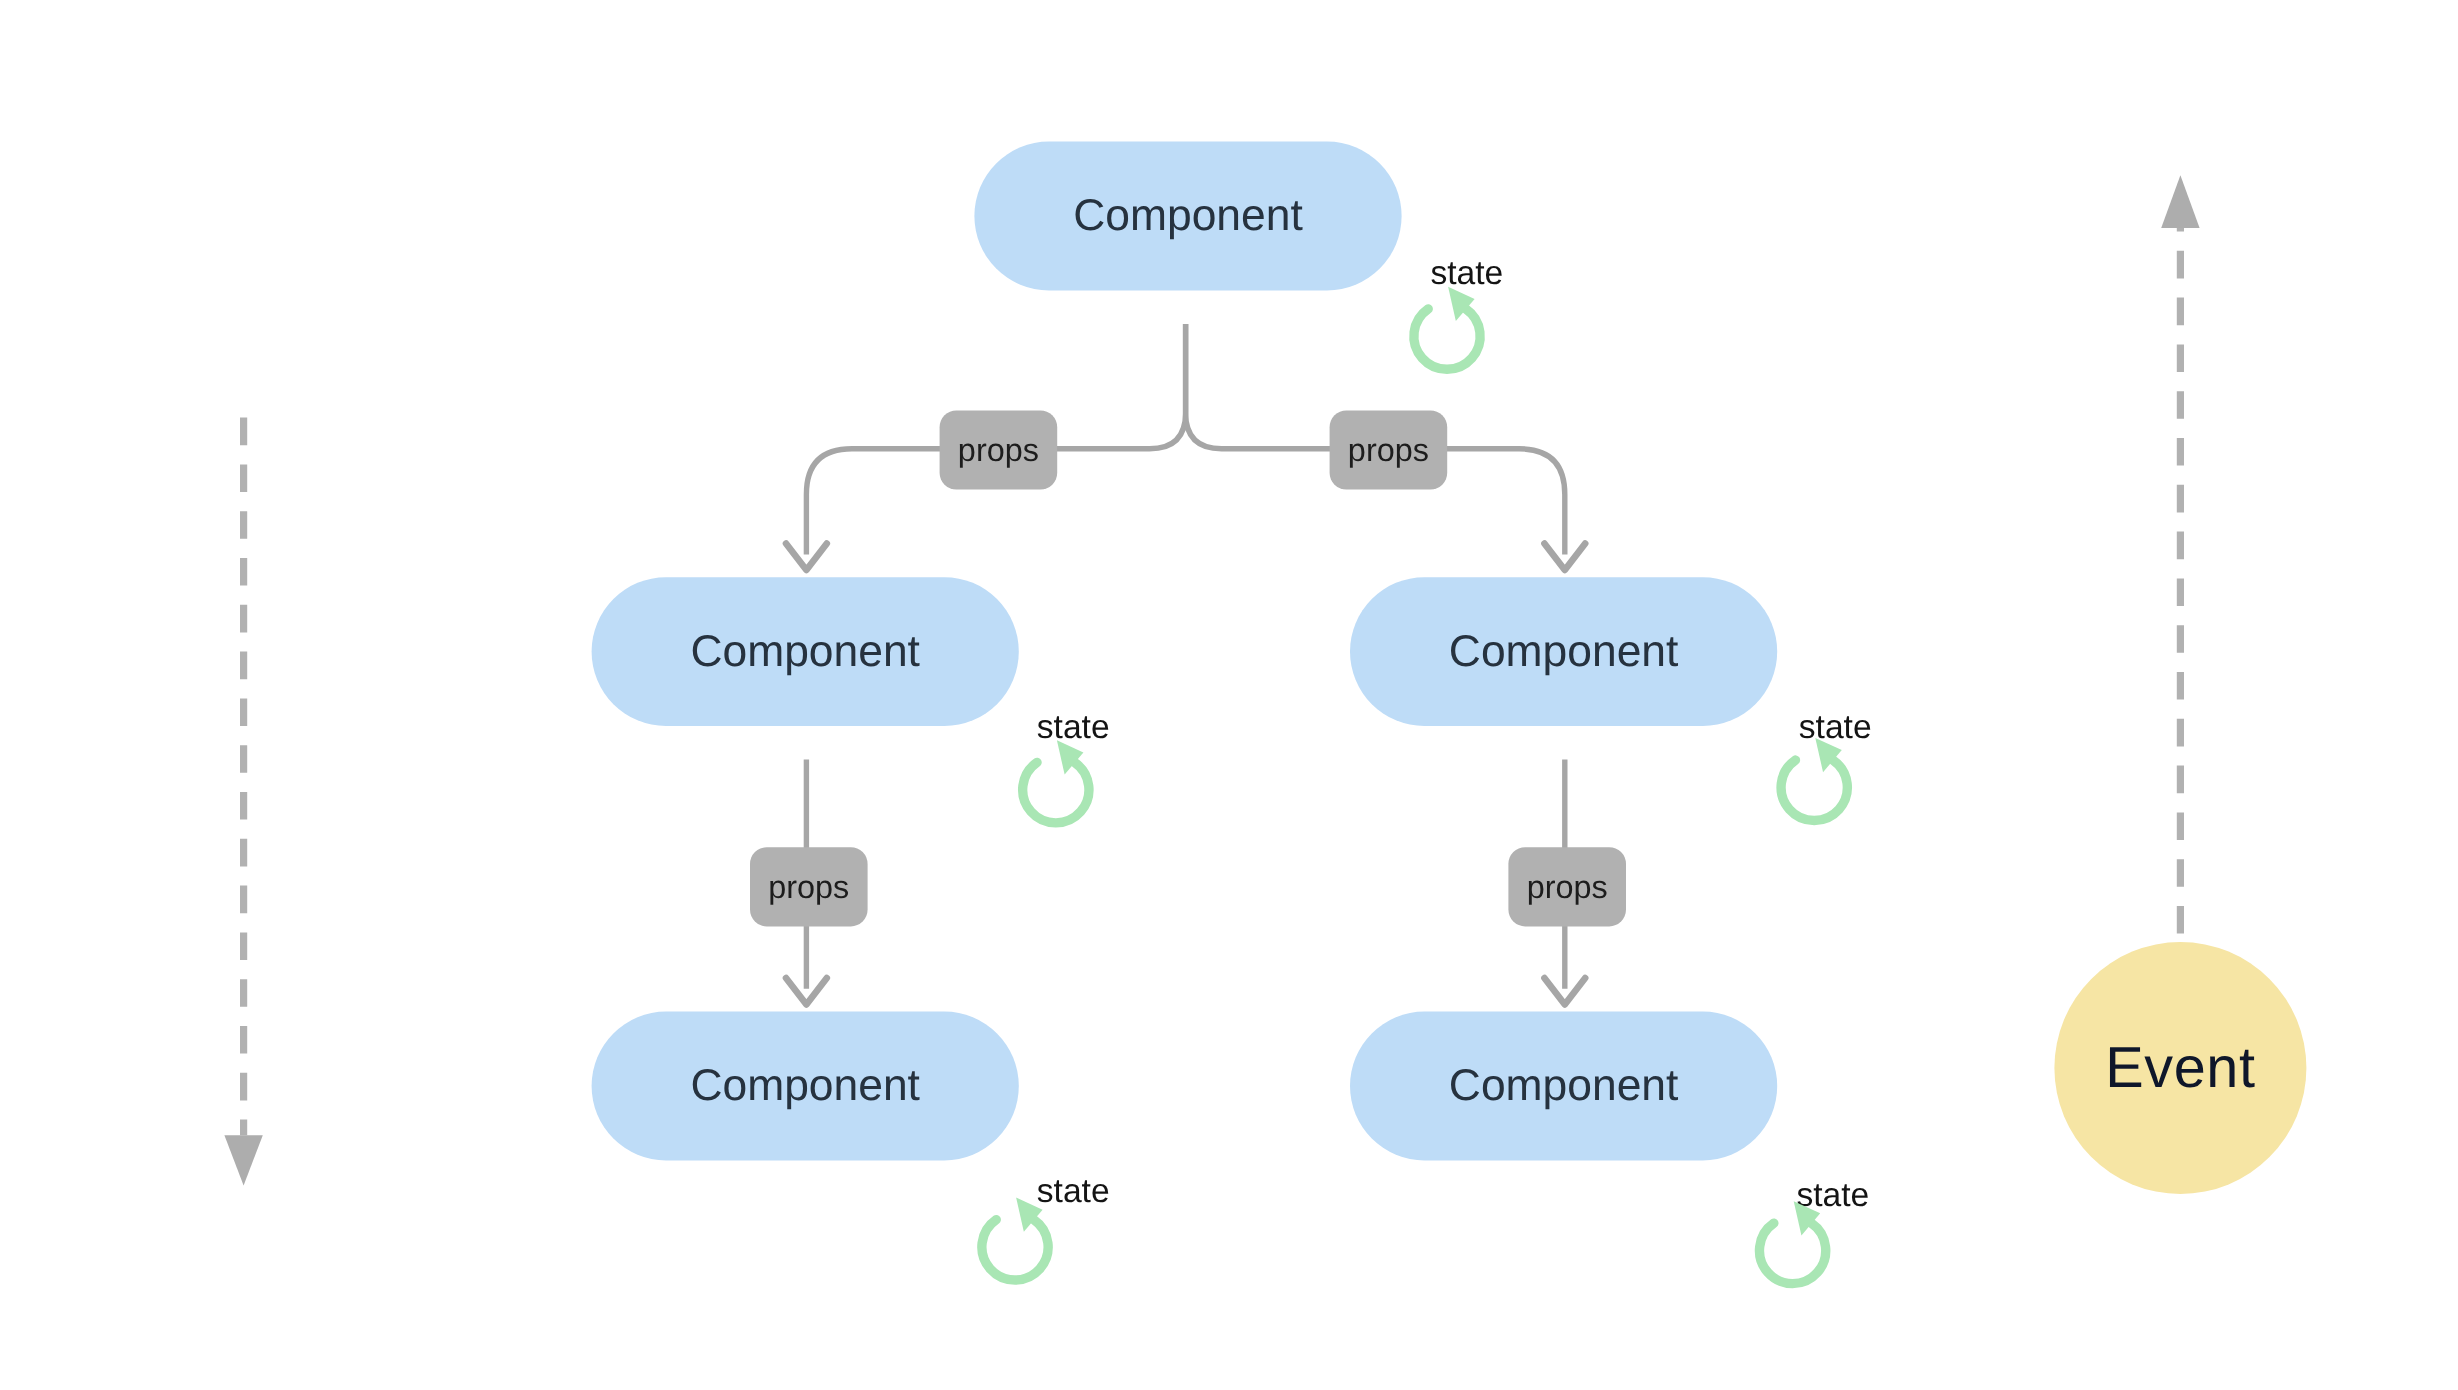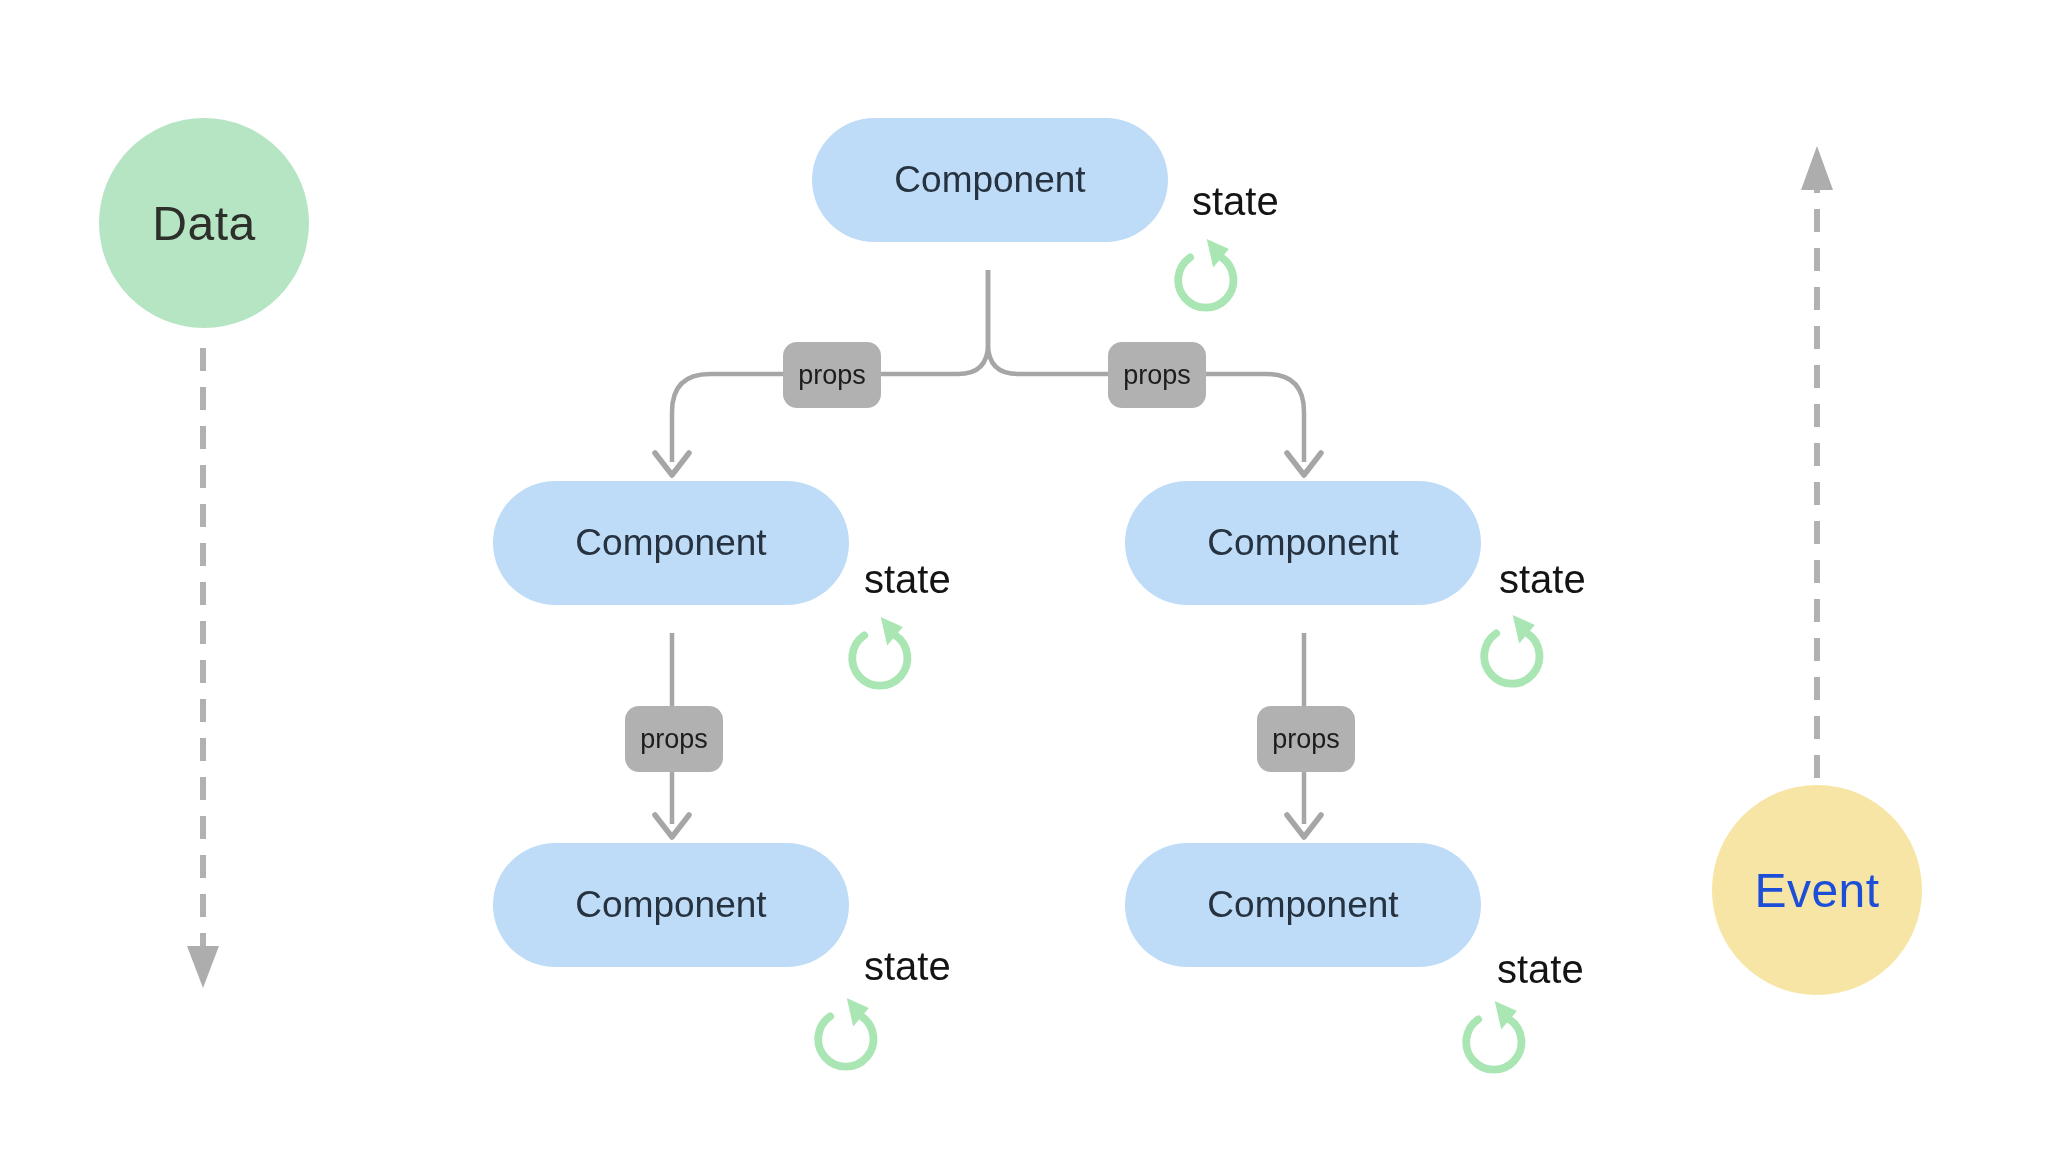--- a/index.html
+++ b/index.html
@@ -27,21 +27,21 @@
     border-radius: 50%;
     display: flex;
     align-items: center;
     justify-content: center;
     font-size: 48px;
     font-weight: 500;
     color: #2c2f2a;
     letter-spacing: 0.5px;
   }
   .flow-circle.data  { left: 99px;  top: 118px; background: #b6e5c4; }
-  .flow-circle.event { left: 1712px; top: 785px; background: #f6e5a4; color: #1d4ed8; }
+  .flow-circle.event { left: 1712px; top: 785px; background: #f6e5a4; color: #0f172a; }
   .pill {
     position: absolute;
     width: 356px;
     height: 124px;
     background: #bedcf7;
     border-radius: 72px;
     display: flex;
     align-items: center;
     justify-content: center;
     font-size: 37px;
@@ -64,23 +64,24 @@
     justify-content: center;
     font-size: 27px;
     color: #1d1d1d;
   }
   .props-badge.branch-left  { left: 783px;  top: 342px; }
   .props-badge.branch-right { left: 1108px; top: 342px; }
   .props-badge.chain-left   { left: 625px;  top: 706px; }
   .props-badge.chain-right  { left: 1257px; top: 706px; }
   .state-label {
     position: absolute;
-    font-size: 40px;
+    font-size: 28px;
     color: #141414;
     line-height: 1;
+    margin-top: 33px;
   }
   .state-label.s-root      { left: 1192px; top: 181px; }
   .state-label.s-mid-left  { left: 864px;  top: 559px; }
   .state-label.s-mid-right { left: 1499px; top: 559px; }
   .state-label.s-bot-left  { left: 864px;  top: 946px; }
   .state-label.s-bot-right { left: 1497px; top: 949px; }
   .spin-icon { position: absolute; width: 92px; height: 98px; }
   .spin-icon.i-root      { left: 1158px; top: 224px; }
   .spin-icon.i-mid-left  { left: 832px;  top: 602px; }
   .spin-icon.i-mid-right { left: 1464px; top: 600px; }
@@ -112,23 +113,20 @@
     <path class="connector" d="M 1304 633 V 824" stroke="#a6a6a6"></path>
     <path class="chevron" d="M 1287 815 L 1304 837 L 1321 815" stroke="#a6a6a6"></path>
 
     <path class="dashed" stroke-dasharray="23 16" d="M 203 348 V 946" stroke="#b1b1b1"></path>
     <polygon class="tri" points="187,946 219,946 203,988" fill="#adadad"></polygon>
 
     <path class="dashed" stroke-dasharray="23 16" d="M 1817 778 V 190" stroke="#b1b1b1"></path>
     <polygon class="tri" points="1801,190 1833,190 1817,146" fill="#adadad"></polygon>
   </svg>
 
-  <div class="flow-circle data">
-    <span>Data</span>
-  </div>
   <div class="flow-circle event">
     <span>Event</span>
   </div>
 
   <div class="pill root">
     <span>Component</span>
   </div>
   <div class="pill mid-left">
     <span>Component</span>
   </div>

